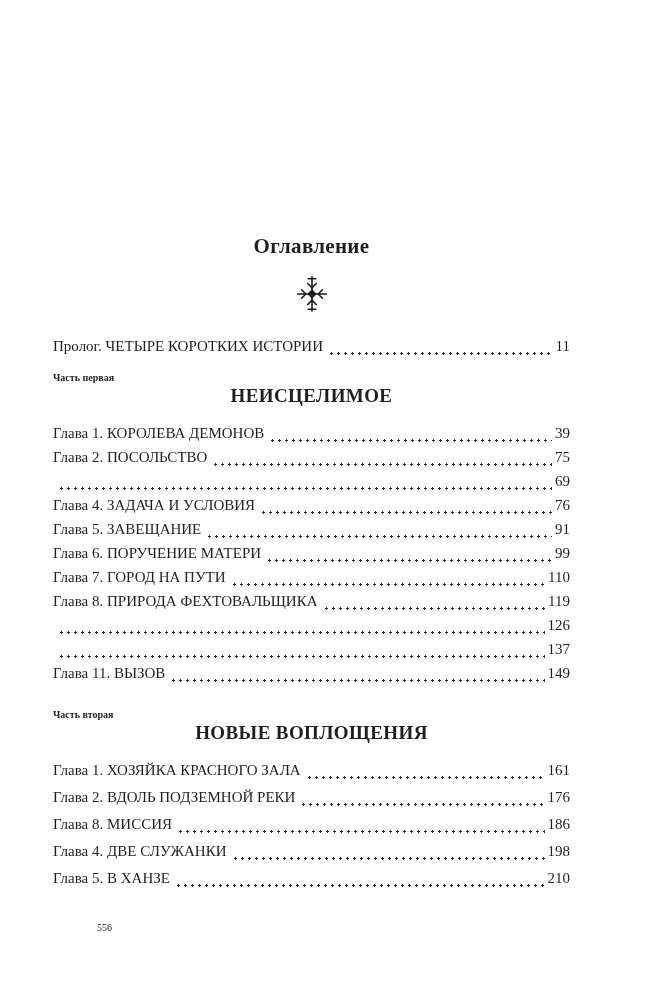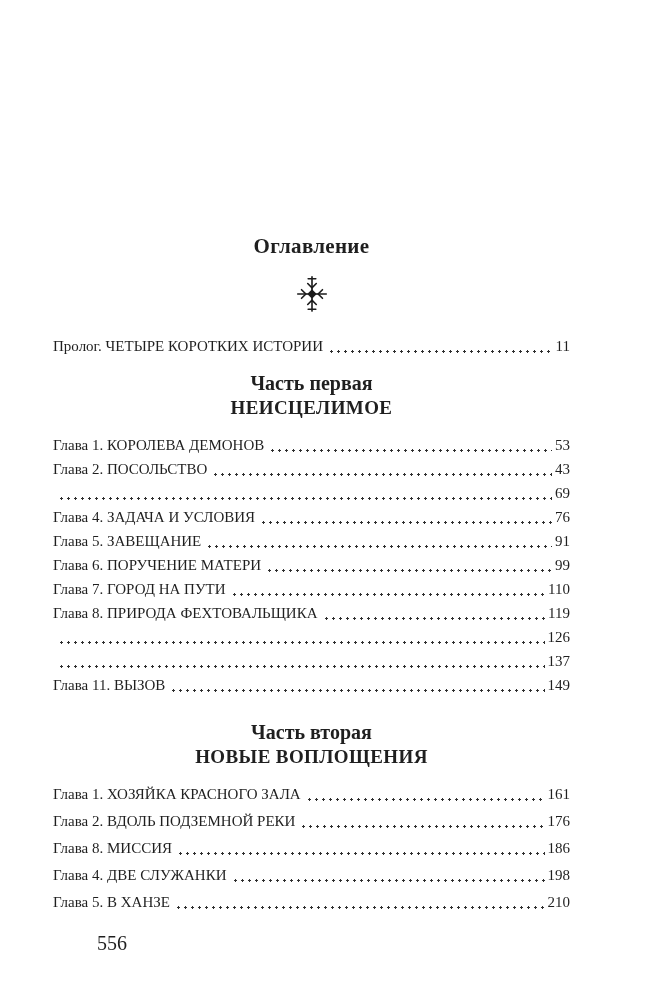--- a/index.html
+++ b/index.html
@@ -23,59 +23,58 @@
     letter-spacing: 0.3px;
   }
   .ornament-wrap {
     text-align: center;
     margin-top: 16px;
     margin-bottom: 22px;
     height: 40px;
   }
   .toc-row {
     display: flex;
-    align-items: center;
+    align-items: flex-end;
     font-size: 15px;
     line-height: 19px;
   }
   .prolog-slot .toc-row { margin-bottom: 0; }
   .toc-label { white-space: nowrap; }
   .toc-page  { white-space: nowrap; }
   .dots {
     flex: 1 1 auto;
     height: 15px;
     margin: 0 3px 0 5px;
     background-image: radial-gradient(circle, #2e2e2e 1.05px, rgba(0,0,0,0) 1.35px);
     background-size: 7px 5px;
     background-repeat: repeat-x;
     background-position: 0 bottom;
   }
   .prolog-slot { margin-bottom: 16px; }
   .part-kicker {
-    text-align: center;
     font-weight: bold;
-    font-size: 20px;
+    font-size: 10px;
     margin-top: 6px;
   }
   .part-title {
     text-align: center;
     font-weight: bold;
     font-size: 19px;
     letter-spacing: 0.4px;
     margin-top: 2px;
     margin-bottom: 17px;
   }
   .chapter-list .toc-row { margin-bottom: 5px; }
   .part + .part { margin-top: 26px; }
   .part + .part .toc-row { margin-bottom: 8px; }
   .footer-page-number {
     position: absolute;
     left: 97px;
-    bottom: 46px;
-    font-size: 20px;
+    bottom: 68px;
+    font-size: 10px;
   }
 </style>
 </head>
 <body>
 
 <div class="page">
 
   <h1 class="toc-title">Оглавление</h1>
 
   <div class="ornament-wrap">
@@ -101,26 +100,26 @@
     </div>
 
   <div>
       <section class="part">
         <h2 class="part-kicker">Часть первая</h2>
         <h3 class="part-title">НЕИСЦЕЛИМОЕ</h3>
         <div class="chapter-list">
           <div class="toc-row">
             <span class="toc-label">Глава 1. КОРОЛЕВА ДЕМОНОВ</span>
             <span class="dots"></span>
-            <span class="toc-page">53</span>
+            <span class="toc-page">39</span>
           </div>
           <div class="toc-row">
             <span class="toc-label">Глава 2. ПОСОЛЬСТВО</span>
             <span class="dots"></span>
-            <span class="toc-page">43</span>
+            <span class="toc-page">75</span>
           </div>
           <div class="toc-row">
             <span class="dots"></span>
             <span class="toc-page">69</span>
           </div>
           <div class="toc-row">
             <span class="toc-label">Глава 4. ЗАДАЧА И УСЛОВИЯ</span>
             <span class="dots"></span>
             <span class="toc-page">76</span>
           </div>

